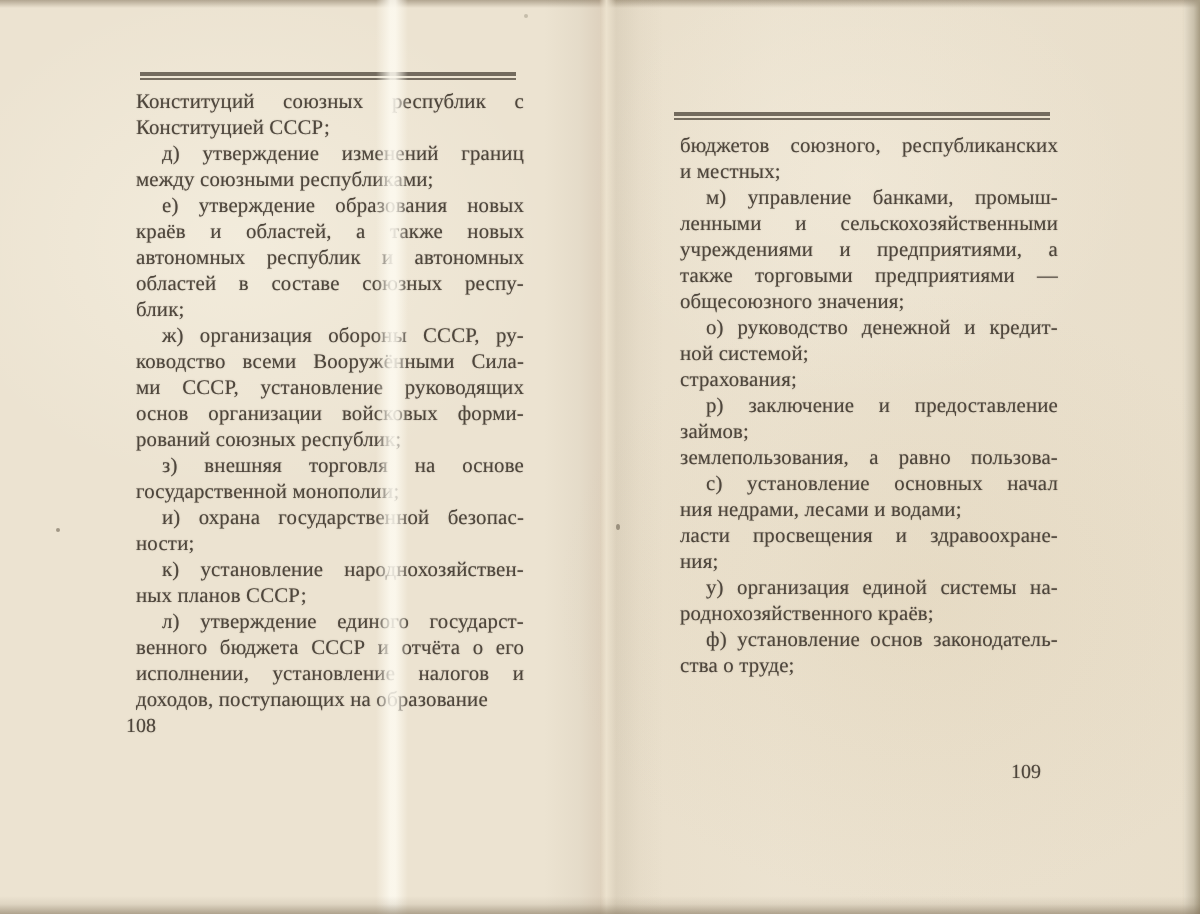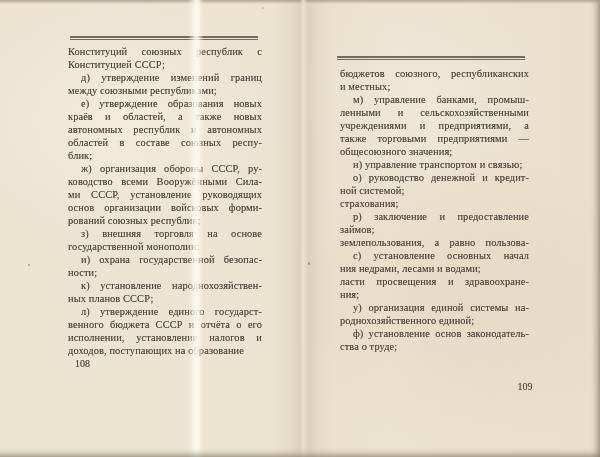--- a/index.html
+++ b/index.html
@@ -87,21 +87,20 @@
     letter-spacing:0.1px;
     text-align:left;
     text-shadow:0 0 0.6px rgba(80,70,58,0.55);
     white-space:nowrap;
   }
   .line.just{white-space:normal;text-align:justify;text-align-last:justify;}
   .line.indent{padding-left:13px;}
   .pagenum{
     position:absolute;color:var(--ink);font-size:10px;line-height:10px;
     text-shadow:0 0 0.6px rgba(80,70,58,0.5);
-    margin-left:12px;
   }
   .pagenum-left{left:49px;top:359px;}
   .pagenum-right{left:195px;top:382px;width:36px;text-align:center;}
 </style>
 </head>
 <body>
 
 <div class="scan">
   <div class="edge-left"></div>
   <div class="edge-top"></div>
@@ -140,33 +139,32 @@
   <div class="page page-right">
     <div class="rule rule-right"></div>
     <div class="text-block text-right">
         <div class="line just">бюджетов союзного, республиканских</div>
         <div class="line">и местных;</div>
         <div class="line just indent">м) управление банками, промыш-</div>
         <div class="line just">ленными и сельскохозяйственными</div>
         <div class="line just">учреждениями и предприятиями, а</div>
         <div class="line just">также торговыми предприятиями —</div>
         <div class="line">общесоюзного значения;</div>
-        <div class="line indent">н) управление транспортом и связью;</div>
         <div class="line just indent">о) руководство денежной и кредит-</div>
         <div class="line">ной системой;</div>
         <div class="line">страхования;</div>
         <div class="line just indent">р) заключение и предоставление</div>
         <div class="line">займов;</div>
         <div class="line just">землепользования, а равно пользова-</div>
         <div class="line just indent">с) установление основных начал</div>
         <div class="line">ния недрами, лесами и водами;</div>
         <div class="line just">ласти просвещения и здравоохране-</div>
         <div class="line">ния;</div>
         <div class="line just indent">у) организация единой системы на-</div>
-        <div class="line">роднохозяйственного единой;</div>
+        <div class="line">роднохозяйственного краёв;</div>
         <div class="line just indent">ф) установление основ законодатель-</div>
         <div class="line">ства о труде;</div>
       </div>
     <div class="pagenum pagenum-right">109</div>
   </div>
 
   <div class="gutter"></div>
   <div class="light-strip"></div>
   <div class="speck s1"></div>
   <div class="speck s2"></div>

